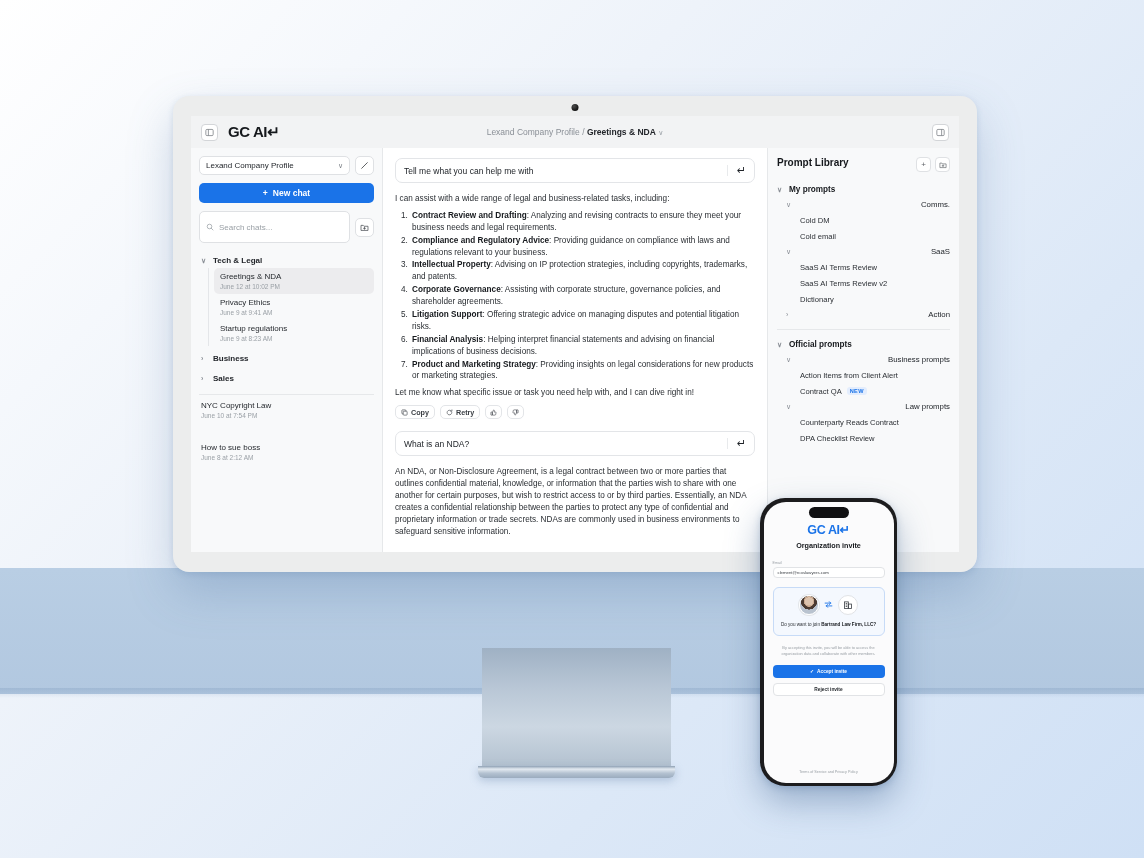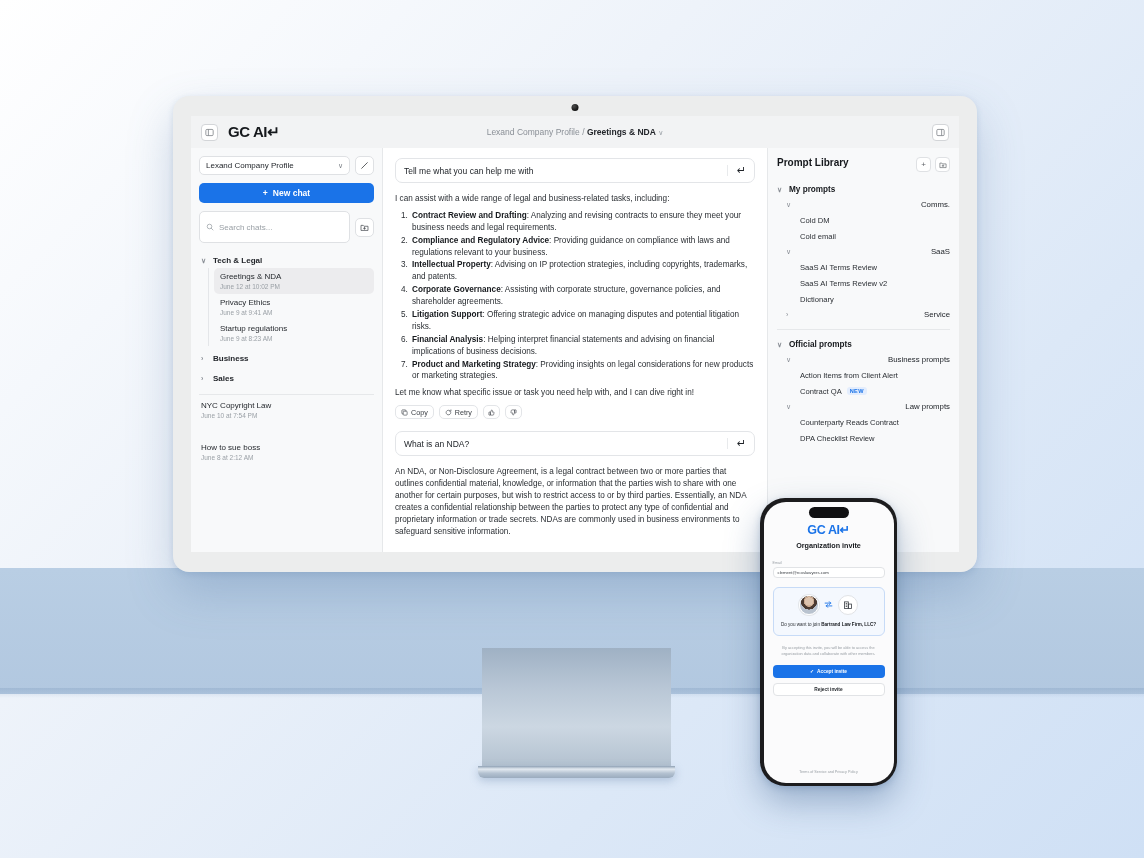--- a/index.html
+++ b/index.html
@@ -129,21 +129,21 @@
     border: 1px solid #e3e5e8; border-radius: 7px; background: #fff;
     display: flex; align-items: center; padding: 6px 8px; margin-bottom: 10px;
   }
   .user-bubble .txt { font-size: 8.5px; color: #22262b; flex: 1; }
   .user-bubble .ent { color: #1f2328; font-size: 11px; padding-left: 9px; border-left: 1px solid #e8eaec; line-height: 1; }
   .assistant { font-size: 8.2px; color: #2a2e33; line-height: 1.45; }
   .assistant p { margin-bottom: 5px; }
   .assistant ol { margin: 0 0 5px 15px; }
   .assistant ol li { margin-bottom: 1px; padding-left: 2px; }
   .assistant b { font-weight: 700; color: #16191d; }
-  .msg-actions { display: flex; gap: 5px; margin-top: 6px; margin-bottom: 12px; }
+  .msg-actions { display: flex; gap: 5px; margin-top: 6px; margin-bottom: 12px; font-weight: bold; }
   .act-btn {
     height: 14px; border: 1px solid #e3e5e8; border-radius: 5px; background: #fff;
     display: flex; align-items: center; gap: 3px; padding: 0 5px;
     font-size: 7.2px; color: #3c4046;
   }
   .act-btn.icon-only { padding: 0 4px; }
 
   
   #library {
     width: 192px; flex: 0 0 192px; background: #f8f9fa;
@@ -462,21 +462,21 @@
             <span>SaaS AI Terms Review</span>
           </div>
           <div class="lib-leaf">
             <span>SaaS AI Terms Review v2</span>
           </div>
           <div class="lib-leaf">
             <span>Dictionary</span>
           </div>
           <div class="lib-sub">
             <span class="tw">›</span>
-            <span>Service</span>
+            <span>Action</span>
           </div>
 
           <div class="lib-divider"></div>
 
           <div class="lib-sec">
             <span class="tw">∨</span>
             <span>Official prompts</span>
           </div>
           <div class="lib-sub">
             <span class="tw">∨</span>

